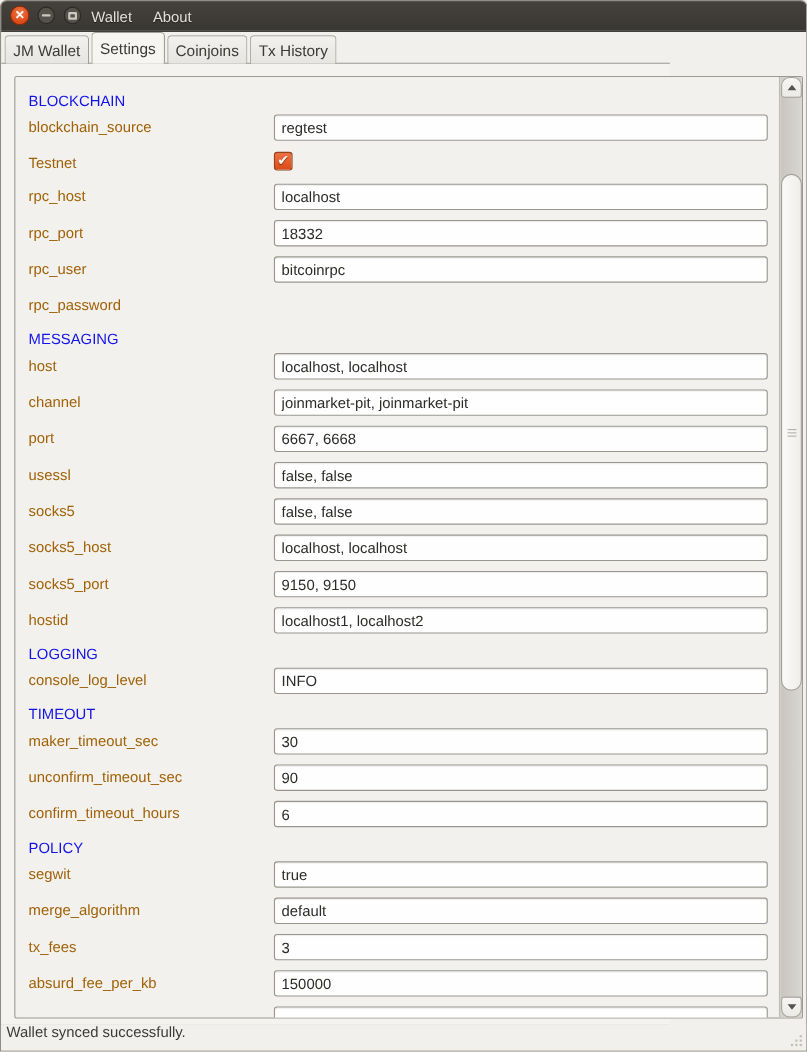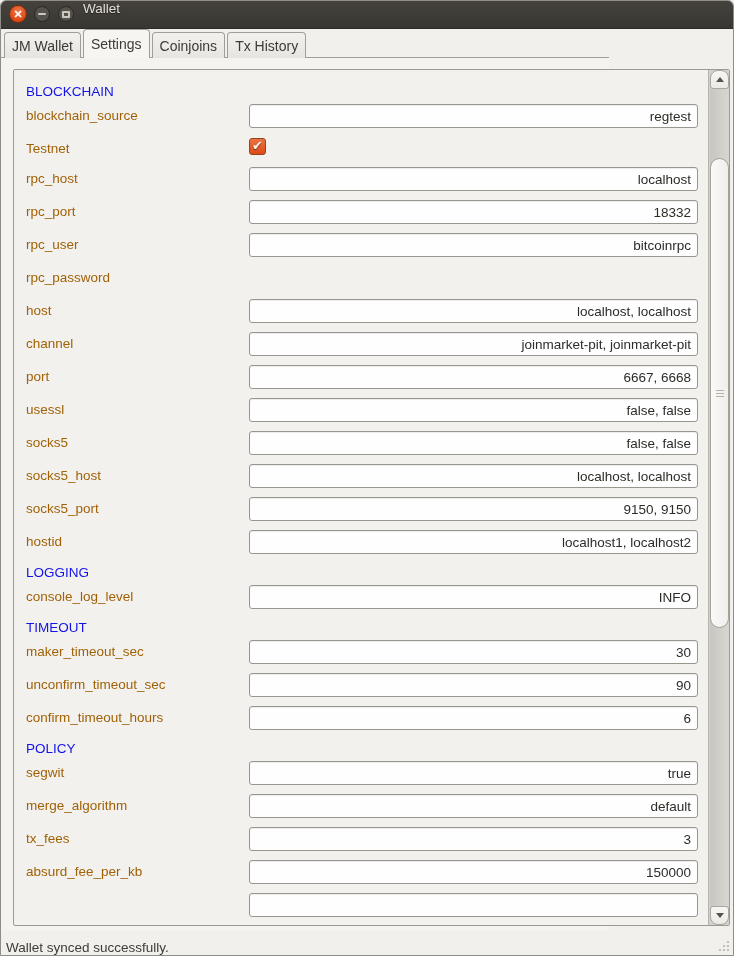--- a/index.html
+++ b/index.html
@@ -15,21 +15,21 @@
   .tb-btn { position:absolute; top:5px; width:16px; height:16px; border-radius:50%;
             background:#55524c; border:1px solid #2b2925; cursor:default;
             display:flex; align-items:center; justify-content:center; }
   .tb-btn.close { left:8px; width:18px; height:18px; top:4px;
             background:radial-gradient(circle at 50% 35%, #ef7a4b, #dc4815 70%); border-color:#7c2d10; }
   .tb-close-glyph { color:#fff; font-size:11px; font-weight:bold; line-height:1; }
   .tb-btn.min { left:33px; }
   .tb-min-glyph { width:8px; height:2px; background:#ccc8c0; border-radius:1px; }
   .tb-btn.max { left:57px; }
   .tb-max-glyph { width:8px; height:7px; border:2px solid #ccc8c0; border-radius:1px; }
-  .menubar { position:absolute; left:80px; top:0; height:28px; display:flex; align-items:center; gap:15px;flex-direction:column; }
+  .menubar { position:absolute; left:80px; top:0; height:28px; display:flex; align-items:center; gap:15px; }
   .menu-item { color:#e3dfd8; font-size:13.5px; padding:0 2px; text-shadow:0 1px 1px rgba(0,0,0,.5); }
 
   
   .tabbar { position:absolute; left:3px; top:28px; height:29px; display:flex; align-items:flex-end; z-index:3; }
   .tab { height:26px; padding:0 7px; display:flex; align-items:center;
          background:linear-gradient(#f3f1ee,#e7e5e1); border:1px solid #a19e98; border-bottom:none;
          border-radius:4px 4px 0 0; margin-right:2px; font-size:14px; color:#3c3b37; position:relative; }
   .tab.active { height:29px; background:#f6f5f2; z-index:4; }
 
   
@@ -41,21 +41,21 @@
   .form { position:absolute; left:0; top:0; width:694px; height:855px; overflow:hidden; padding-top:12px; }
 
   .section-header { height:22px; padding-left:12px; font-size:13.5px; line-height:19px; color:#1313e8; }
   .row { position:relative; height:33px; }
   .row.checkbox-row { height:30px; }
   .field-label { position:absolute; left:12px; top:0; height:24px; line-height:24px;
                  font-size:13.5px; color:#a16207; }
   .field-input { position:absolute; left:235px; top:0; width:449px; height:24px;
                  background:#fefefe; border:1px solid #999690; border-radius:3px;
                  padding:0 6px; font-family:"Liberation Sans",sans-serif; font-size:13.5px; color:#2d2c29;
-                 box-shadow:inset 0 1px 1px rgba(0,0,0,.07); outline:none;text-align:right; }
+                 box-shadow:inset 0 1px 1px rgba(0,0,0,.07); outline:none; }
   .checkbox { position:absolute; left:235px; top:1px; width:17px; height:17px; border-radius:3px;
               background:linear-gradient(#ec7243,#dc4b16); border:1px solid #96421d;
               display:flex; align-items:center; justify-content:center; }
   .check-glyph { color:#fdf6f1; font-size:13px; line-height:1; margin-top:-2px;
                  text-shadow:0 1px 1px rgba(92,33,10,.85); }
 
   
   .vscrollbar { position:absolute; right:0; top:0; width:21px; height:855px; background:#d3d1cc;
                 border-left:1px solid #b7b4ae; border-radius:0 2px 2px 0; }
   .sb-btn { position:absolute; left:1px; width:19px; height:19px; background:linear-gradient(#f7f6f4,#eceae6);
@@ -67,21 +67,21 @@
   .arrow.down { border-top:5px solid #55534e; }
   .sb-track { position:absolute; left:1px; top:19px; width:19px; bottom:19px;
               background:linear-gradient(90deg,#c9c6c1,#d8d6d1); }
   .sb-thumb { position:absolute; left:0px; top:69px; width:19px; height:470px;
               background:linear-gradient(90deg,#fbfaf9,#f0eeeb); border:1px solid #a5a29c; border-radius:10px; }
   .grip { position:absolute; left:5px; top:50%; width:8px; height:1px; background:#b4b1ab;
           box-shadow:0 -3px 0 #b4b1ab, 0 3px 0 #b4b1ab; }
 
   
   .statusbar { position:absolute; left:0; bottom:0; width:100%; height:24px; background:#f2f0ed;
-               display:flex; align-items:flex-end; padding-left:5px; }
+               display:flex; align-items:flex-start; padding-left:5px; }
   .status-text { font-size:13.5px; color:#3c3b37; }
   .resize-grip { position:absolute; right:4px; bottom:4px; width:2px; height:2px; background:#c2bfb9;
                  box-shadow:-4px 0 0 #c2bfb9, -8px 0 0 #c2bfb9, 0 -4px 0 #c2bfb9, -4px -4px 0 #c2bfb9, 0 -8px 0 #c2bfb9; }
 </style>
 </head>
 <body>
 
 <div class="window">
 
   <div class="titlebar">
@@ -137,20 +137,21 @@
             <span class="field-label">rpc_port</span>
             <input type="text" class="field-input" value="18332" style="">
           </div>
           <div class="row">
             <span class="field-label">rpc_user</span>
             <input type="text" class="field-input" value="bitcoinrpc" style="">
           </div>
           <div class="row">
             <span class="field-label">rpc_password</span>
           </div>
+          <div class="section-header">MESSAGING</div>
           <div class="row">
             <span class="field-label">host</span>
             <input type="text" class="field-input" value="localhost, localhost" style="">
           </div>
           <div class="row">
             <span class="field-label">channel</span>
             <input type="text" class="field-input" value="joinmarket-pit, joinmarket-pit" style="">
           </div>
           <div class="row">
             <span class="field-label">port</span>

